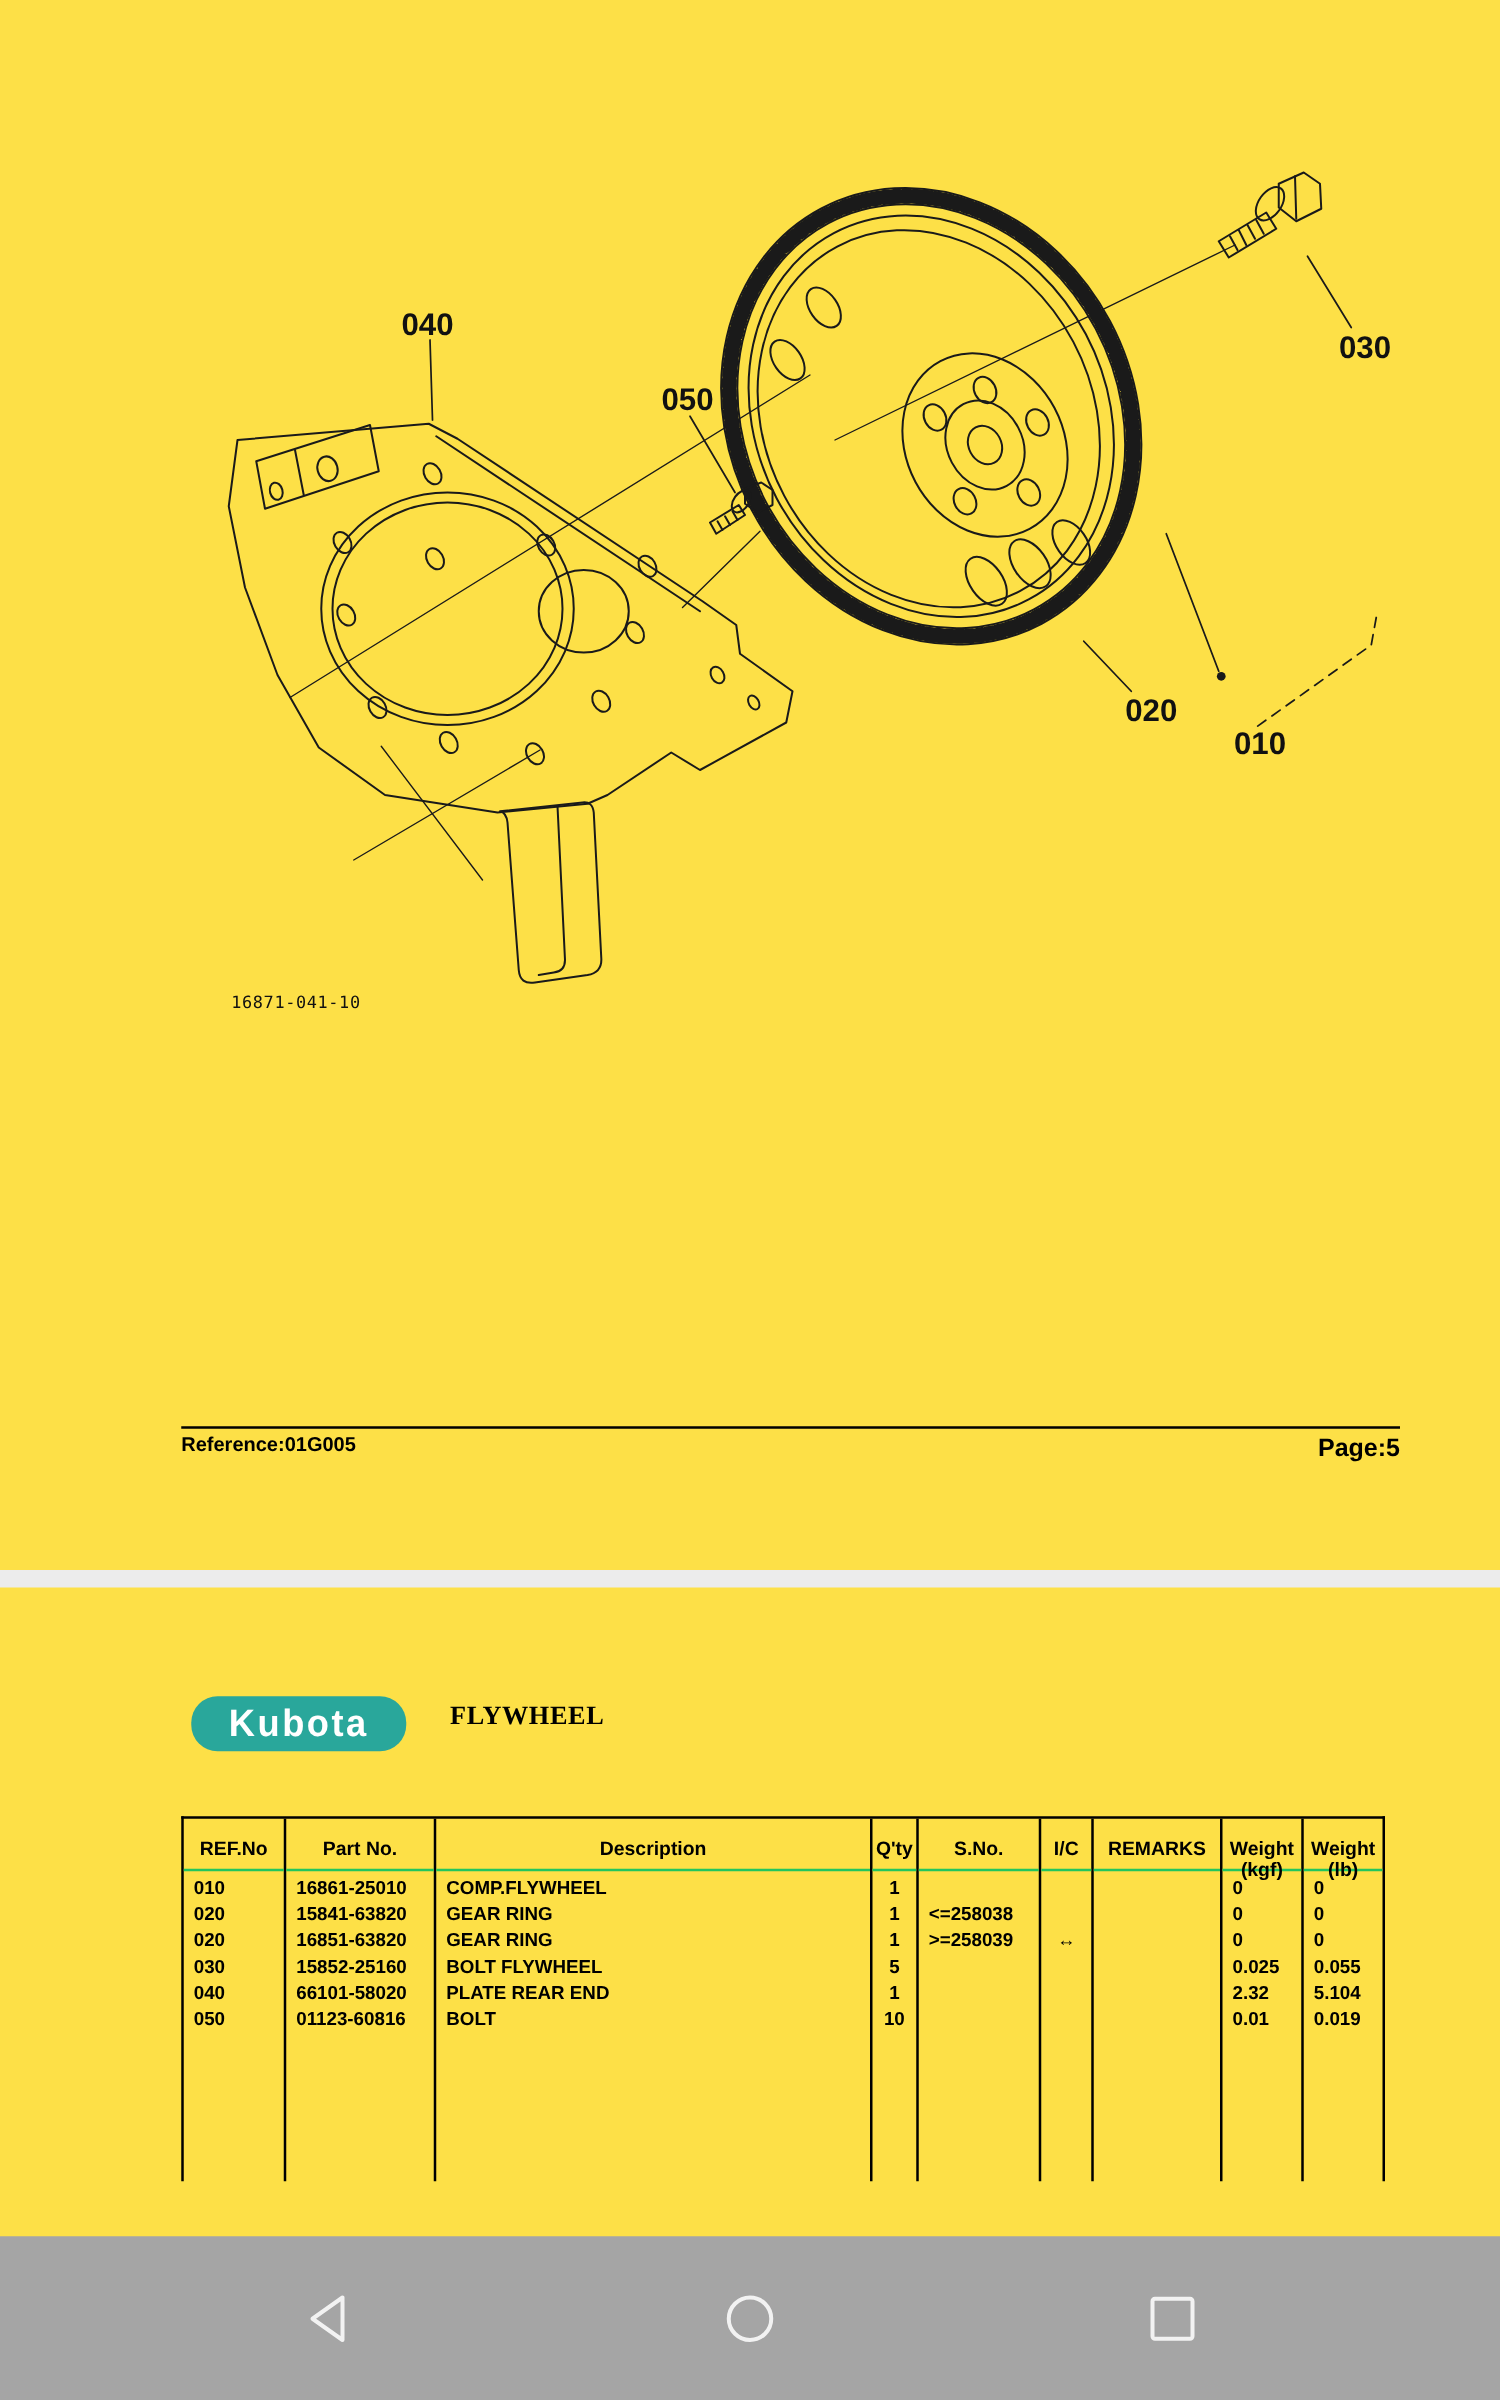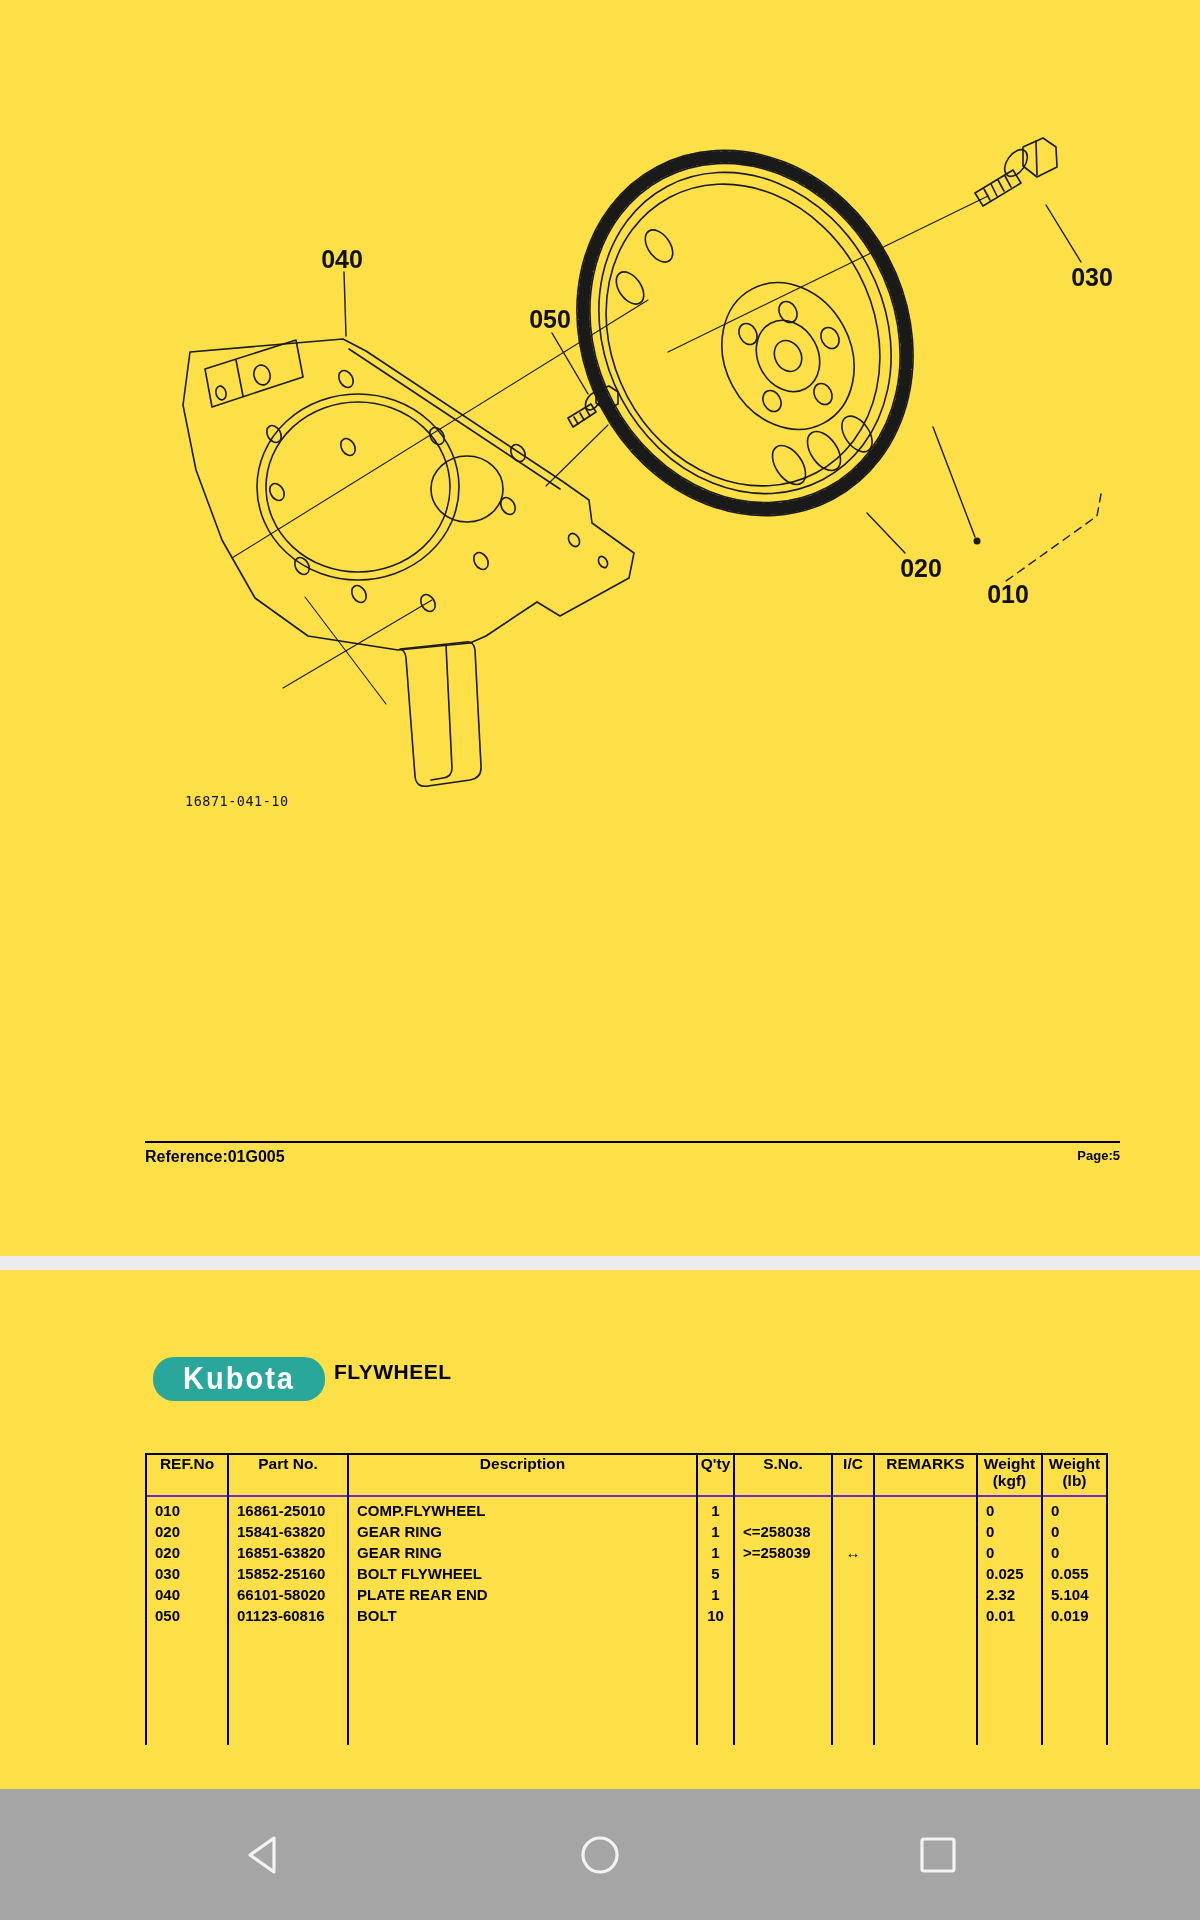--- a/index.html
+++ b/index.html
@@ -5,41 +5,41 @@
   html,body{margin:0;padding:0;background:#fff;}
   .screen{position:relative;width:1200px;height:1920px;background:#fde047;overflow:hidden;
           font-family:"Liberation Sans",sans-serif;color:#000;}
   
   .diagram-svg{position:absolute;left:0;top:0;}
   .callout{font-family:"Liberation Sans",sans-serif;font-weight:bold;font-size:25px;fill:#111;}
   .figcode{font-family:"DejaVu Sans Mono",monospace;font-size:13.5px;letter-spacing:.5px;fill:#111;}
   
   .pagefoot{position:absolute;left:145px;top:1141px;width:975px;border-top:2px solid #000;}
   .pagefoot .ref{position:absolute;left:0;top:5px;font-size:16px;font-weight:bold;}
-  .pagefoot .pg{position:absolute;right:0;top:5px;font-size:13px;font-weight:bold;}
+  .pagefoot .pg{position:absolute;right:0;top:5px;font-size:20px;font-weight:bold;}
   
   .pagesep{position:absolute;left:0;top:1256px;width:1200px;height:14px;background:#ECECEC;}
   
   .kubota-logo{position:absolute;left:153px;top:1357px;width:172px;height:44px;background:#29A79B;
                display:flex;align-items:center;justify-content:center;border-radius:21px;}
   .kubota-logo span{color:#fff;font-weight:800;font-size:29px;letter-spacing:2px;
                     font-family:"Liberation Sans",sans-serif;transform:scaleY(1.05);}
-  .sheet-title{position:absolute;left:334px;top:1360px;font-size:21px;font-weight:bold;letter-spacing:.5px;}
+  .sheet-title{position:absolute;left:360px;top:1360px;font-size:21px;font-weight:bold;letter-spacing:.5px;font-family:Liberation Serif, serif;}
   
   .legend{position:absolute;left:160px;top:1426px;font-size:15px;white-space:nowrap;}
   .legend .item{margin-right:30px;}
   .legend .sym{margin-right:6px;}
   
   .ptable{position:absolute;left:145px;top:1453px;height:292px;display:flex;
           border-top:2px solid #000;border-left:2px solid #000;border-right:2px solid #000;
           box-sizing:border-box;}
   .col{box-sizing:border-box;border-right:2px solid #000;display:flex;flex-direction:column;}
   .col:last-child{border-right:none;}
-  .th{box-sizing:border-box;height:42px;border-bottom:2px solid #6d28d9;text-align:center;
-      font-weight:bold;font-size:15.5px;padding-top:0;line-height:17px;}
+  .th{box-sizing:border-box;height:42px;border-bottom:2px solid #22c55e;text-align:center;
+      font-weight:bold;font-size:15.5px;padding-top:16px;line-height:17px;}
   .tbody{flex:1;padding-top:3px;}
   .tr{height:21px;line-height:21px;font-size:15px;font-weight:bold;white-space:nowrap;overflow:hidden;}
   .al .tr{text-align:left;padding-left:8px;}
   .ac .tr{text-align:center;}
   
   .navbar{position:absolute;left:0;top:1789px;width:1200px;height:131px;background:#A5A5A5;}
   .nav-ic{position:absolute;top:0;height:131px;width:120px;display:flex;align-items:center;justify-content:center;}
 </style>
 </head>
 <body>

